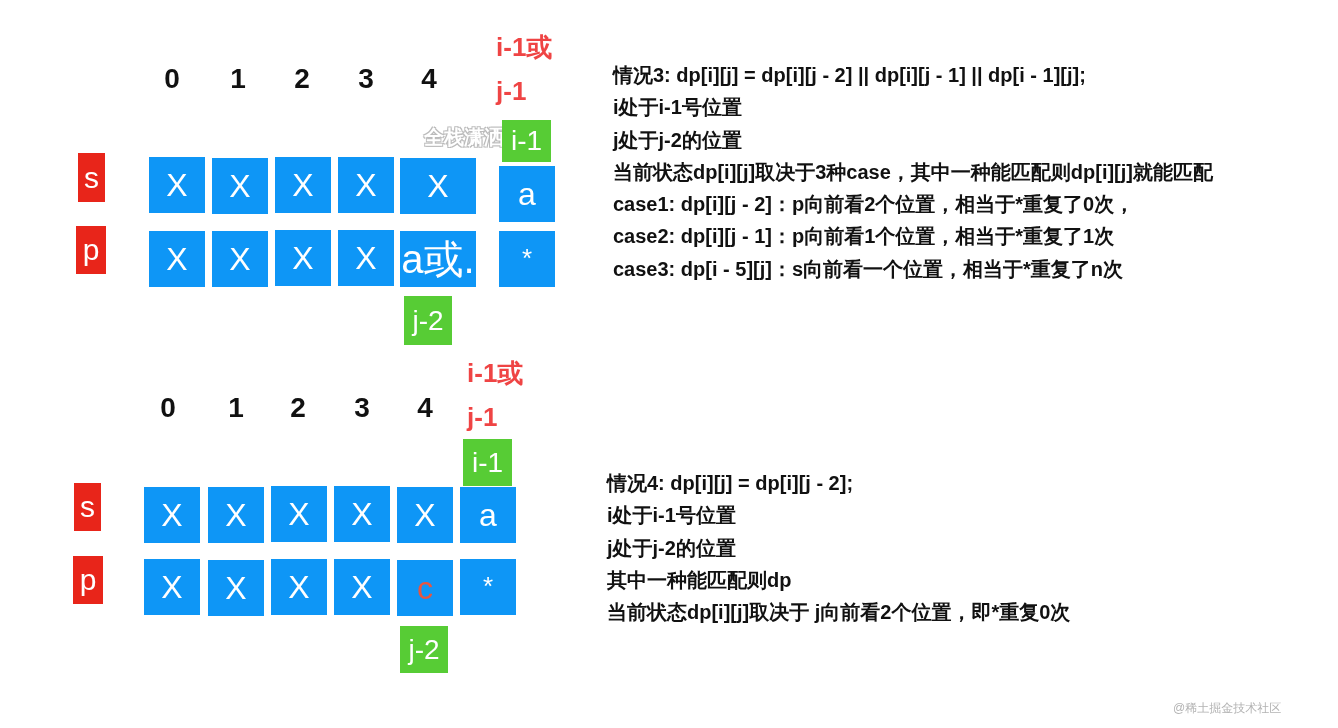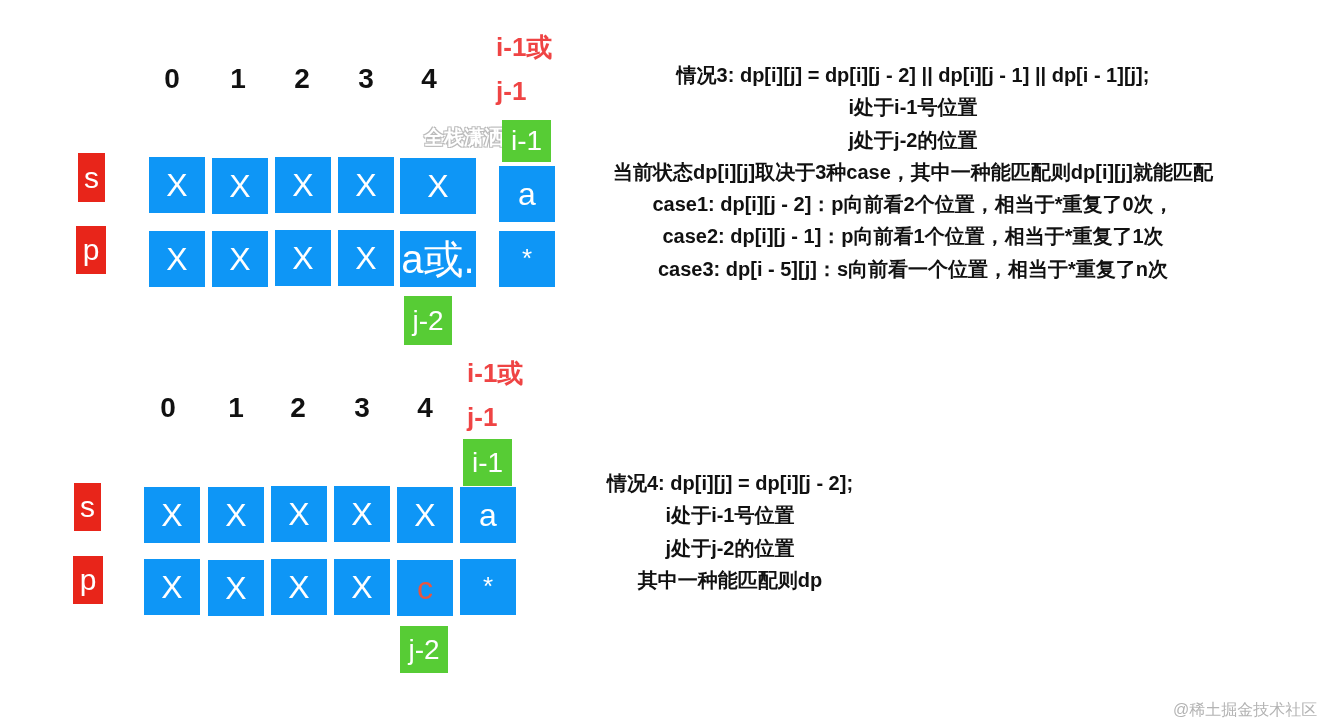--- a/index.html
+++ b/index.html
@@ -14,21 +14,21 @@
             display: flex; align-items: center; justify-content: center; line-height: 1; }
     .cell.small { font-size: 40px; }
     .cell.star { font-size: 26px; align-items: flex-start; padding-top: 14px; box-sizing: border-box; }
     .cell .red { color: #E8553F; }
     .tag { position: absolute; background: #57CC35; color: #fff; font-size: 28px;
            display: flex; align-items: center; justify-content: center; line-height: 1; }
     .note { position: absolute; font-weight: bold; font-size: 20px; line-height: 32.3px; color: #111; white-space: nowrap; }
     .note div { height: 32.3px; }
     .wm { position: absolute; font-size: 20px; color: #fff; font-weight: bold;
           text-shadow: -1px -1px 0 #bbb, 1px -1px 0 #bbb, -1px 1px 0 #bbb, 1px 1px 0 #bbb; white-space: nowrap; }
-    .credit { position: absolute; font-size: 16px; color: #b3b3b3; white-space: nowrap; }
+    .credit { position: absolute; font-size: 12px; color: #b3b3b3; white-space: nowrap; }
   </style>
 </head>
 <body>
 
 <div>
   <div class="idx" style="left:172px; top:64px;">0</div>
   <div class="idx" style="left:238px; top:64px;">1</div>
   <div class="idx" style="left:302px; top:64px;">2</div>
   <div class="idx" style="left:366px; top:64px;">3</div>
   <div class="idx" style="left:429px; top:64px;">4</div>
@@ -51,21 +51,21 @@
   <div class="cell" style="left:149px; top:231px; width:56px; height:56px;">X</div>
   <div class="cell" style="left:212px; top:231px; width:56px; height:56px;">X</div>
   <div class="cell" style="left:275px; top:230px; width:56px; height:56px;">X</div>
   <div class="cell" style="left:338px; top:230px; width:56px; height:56px;">X</div>
   <div class="cell small" style="left:400px; top:231px; width:76px; height:56px;">a或.</div>
   <div class="cell star" style="left:499px; top:231px; width:56px; height:56px;">*</div>
 
   <div class="tag" style="left:404px; top:296px; width:48px; height:49px;">j-2</div>
 </div>
 
-<div class="note" style="left:613px; top:59px;text-align:center;">
+<div class="note" style="left:613px; top:59px;">
   <div>情况3: dp[i][j] = dp[i][j - 2] || dp[i][j - 1] || dp[i - 1][j];</div>
   <div>i处于i-1号位置</div>
   <div>j处于j-2的位置</div>
   <div>当前状态dp[i][j]取决于3种case，其中一种能匹配则dp[i][j]就能匹配</div>
   <div>case1:  dp[i][j - 2]：p向前看2个位置，相当于*重复了0次，</div>
   <div>case2:  dp[i][j - 1]：p向前看1个位置，相当于*重复了1次</div>
   <div>case3:  dp[i - 5][j]：s向前看一个位置，相当于*重复了n次</div>
 </div>
 
 <div>
@@ -94,20 +94,21 @@
   <div class="cell" style="left:271px; top:559px; width:56px; height:56px;">X</div>
   <div class="cell" style="left:334px; top:559px; width:56px; height:56px;">X</div>
   <div class="cell" style="left:397px; top:560px; width:56px; height:56px;">
     <span class="red">c</span>
   </div>
   <div class="cell star" style="left:460px; top:559px; width:56px; height:56px;">*</div>
 
   <div class="tag" style="left:400px; top:626px; width:48px; height:47px;">j-2</div>
 </div>
 
-<div class="note" style="left:607px; top:467px;text-align:center;">
+<div class="note" style="left:607px; top:467px;">
   <div>情况4: dp[i][j] = dp[i][j - 2];</div>
   <div>i处于i-1号位置</div>
   <div>j处于j-2的位置</div>
   <div>其中一种能匹配则dp</div>
+  <div>当前状态dp[i][j]取决于 j向前看2个位置，即*重复0次</div>
 </div>
 
 <div class="credit" style="left:1173px; top:700px;">@稀土掘金技术社区</div>
 
 </body></html>

